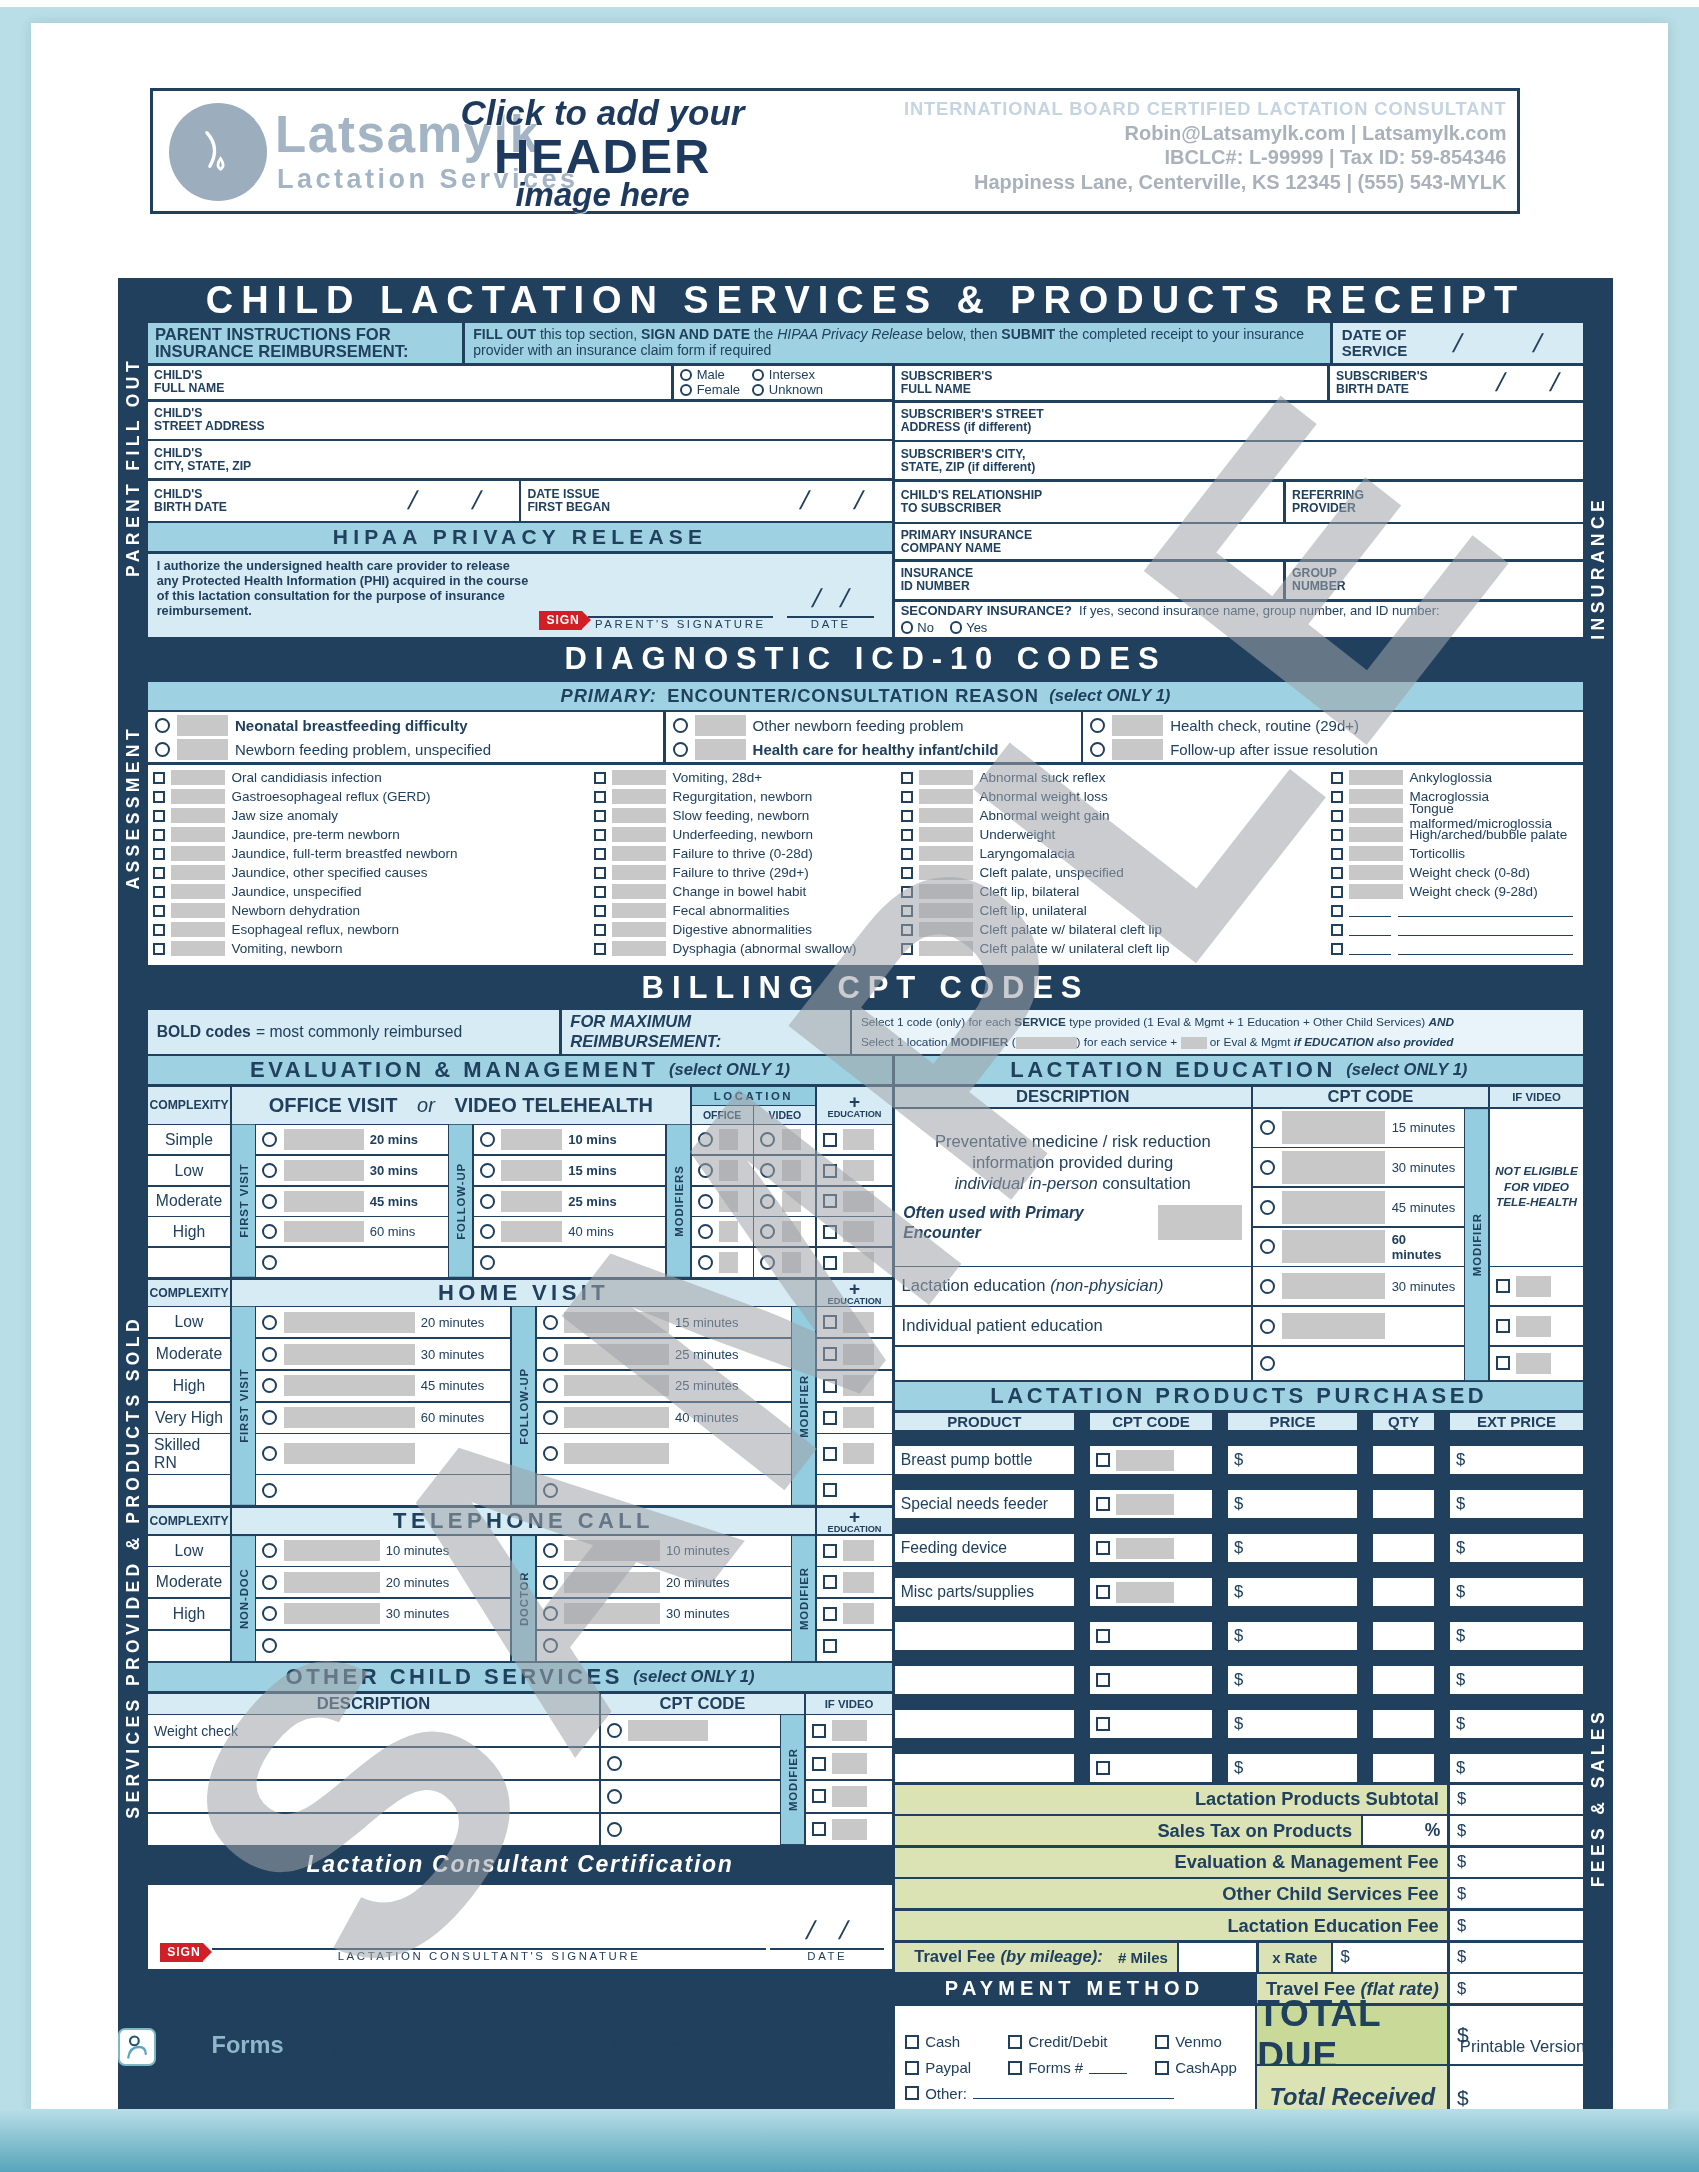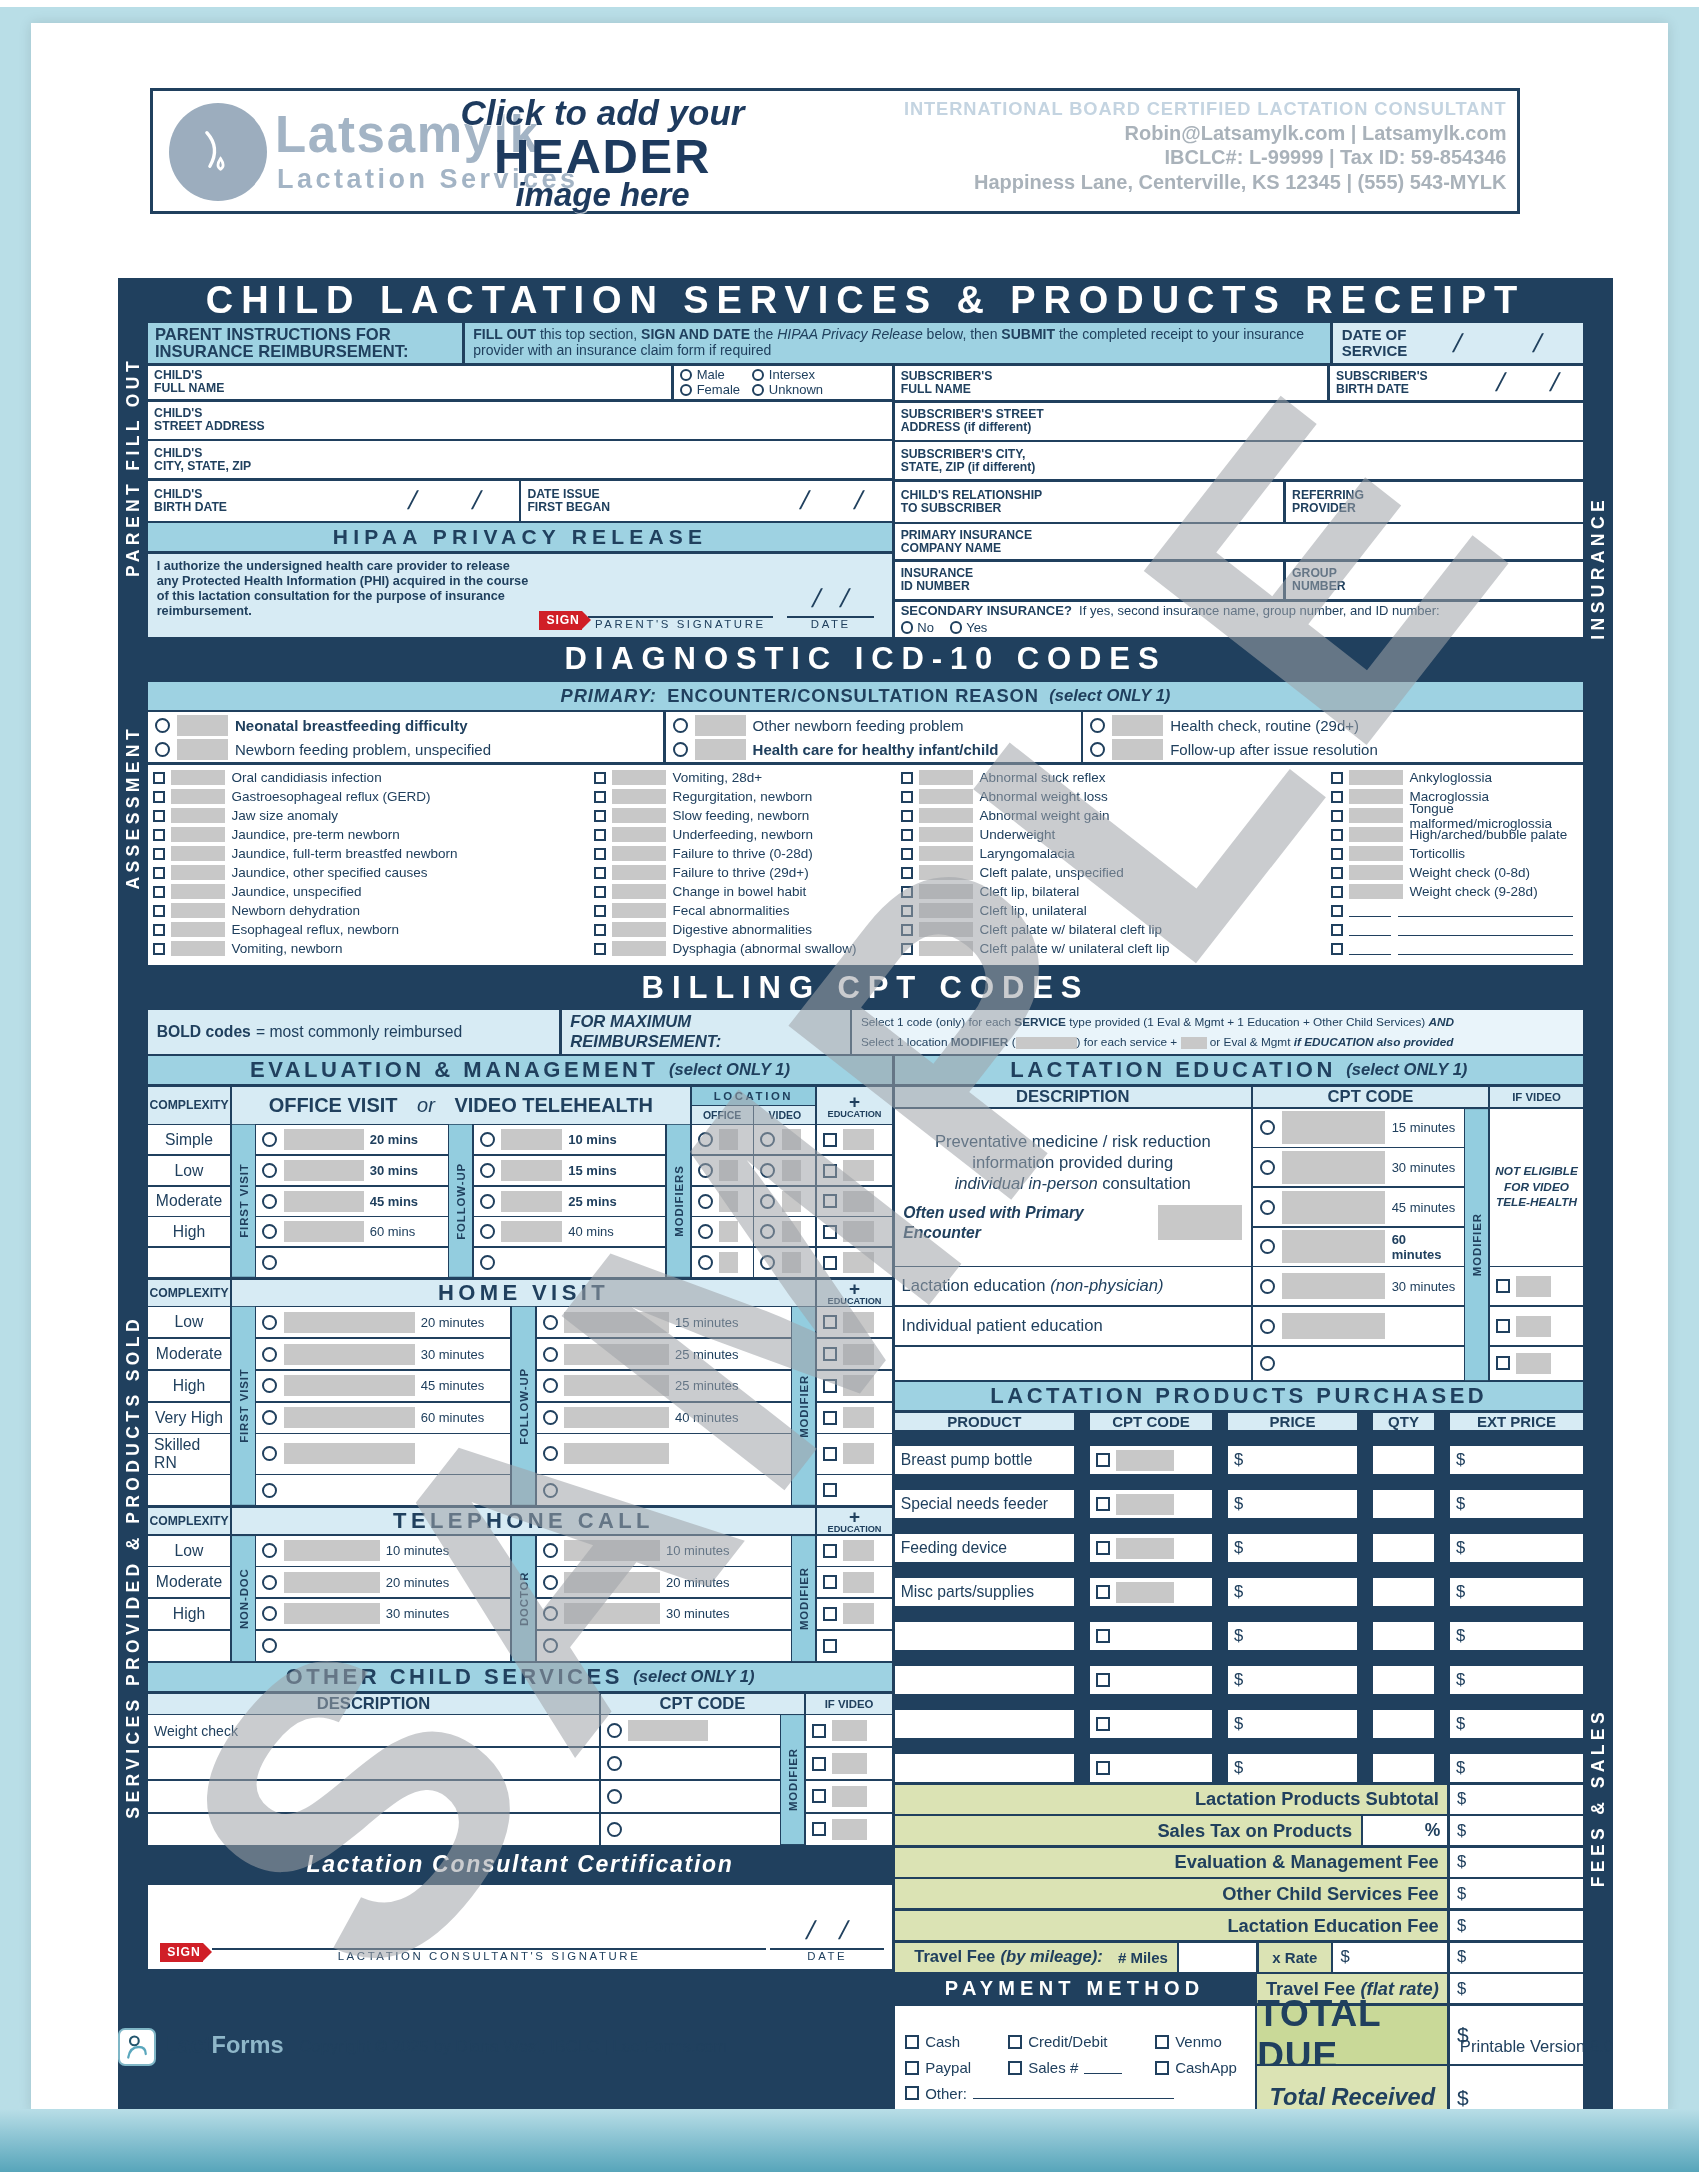--- a/index.html
+++ b/index.html
@@ -1282,21 +1282,21 @@
                 <div class="payopt">
                     <span class="chk"></span>
                     <span>Venmo</span>
                   </div>
                 <div class="payopt">
                     <span class="chk"></span>
                     <span>Paypal</span>
                   </div>
                 <div class="payopt">
                     <span class="chk"></span>
-                    <span>Sales #</span>
+                    <span>Forms #</span>
                     <span class="wline" style="width:38px"></span>
                   </div>
                 <div class="payopt">
                     <span class="chk"></span>
                     <span>CashApp</span>
                   </div>
                 <div class="payopt" style="grid-column:1/4">
                     <span class="chk"></span>
                     <span>Other:</span>
                     <span class="wline" style="width:201px"></span>

